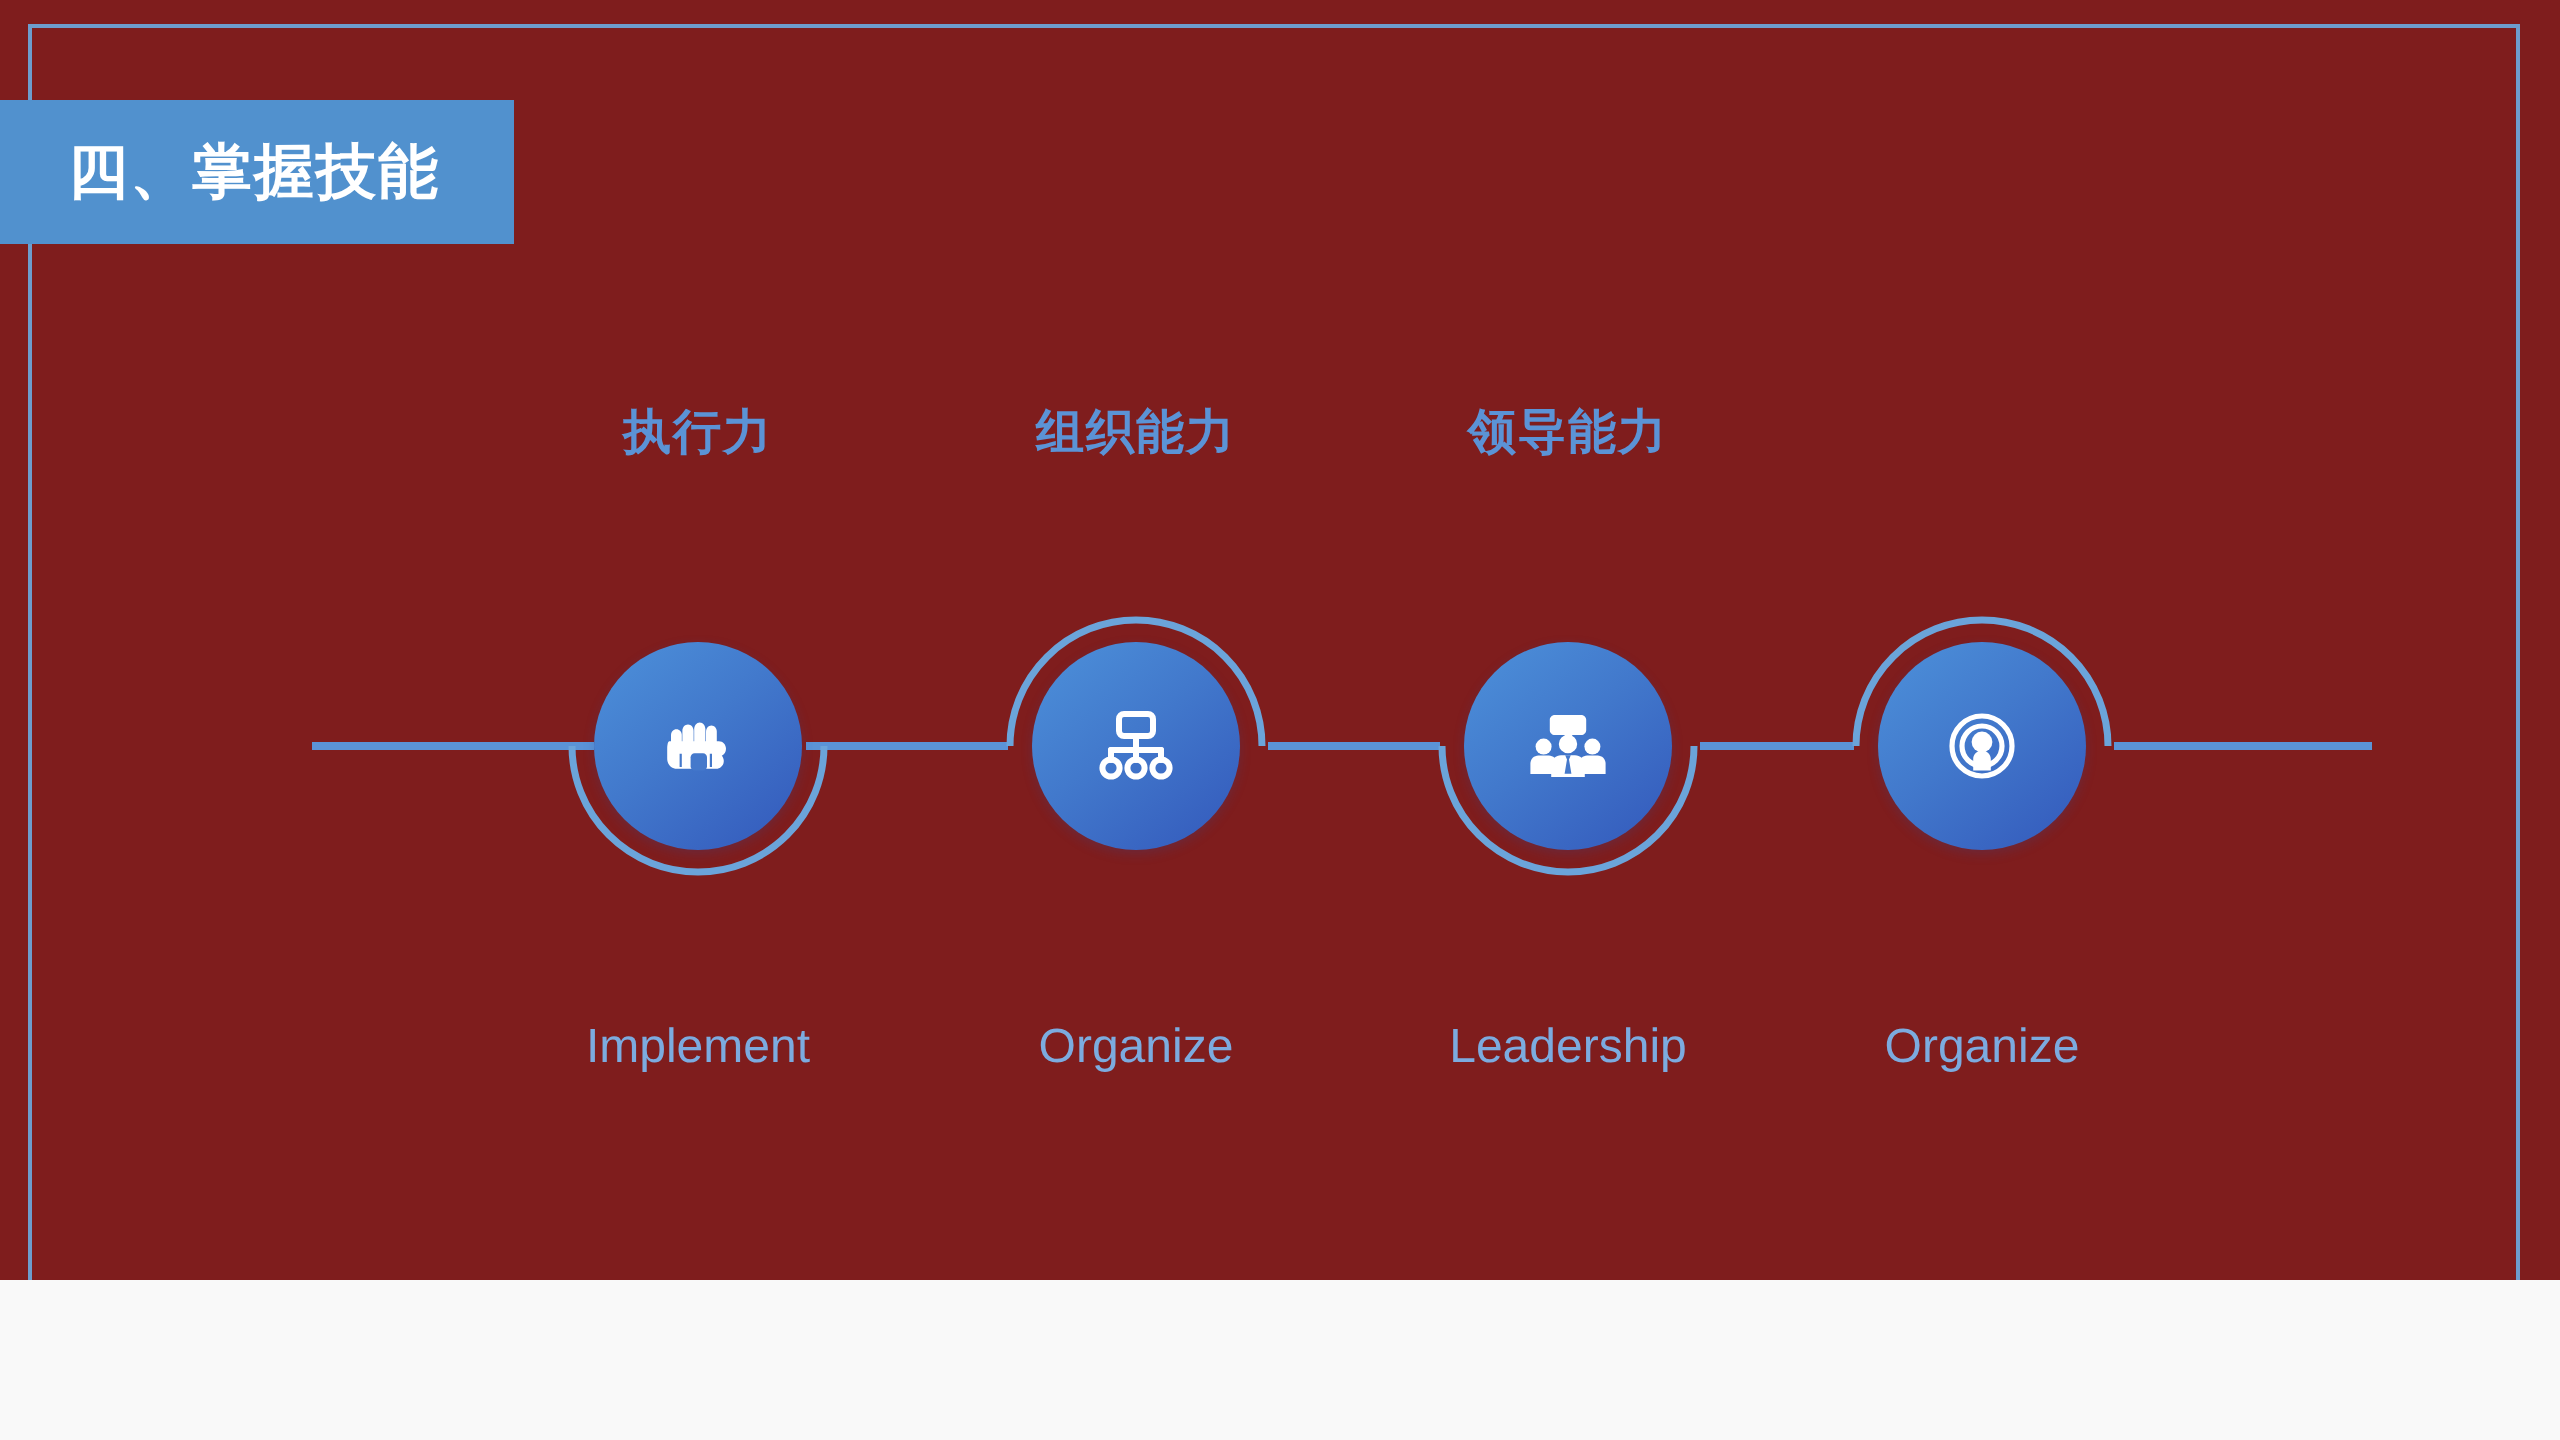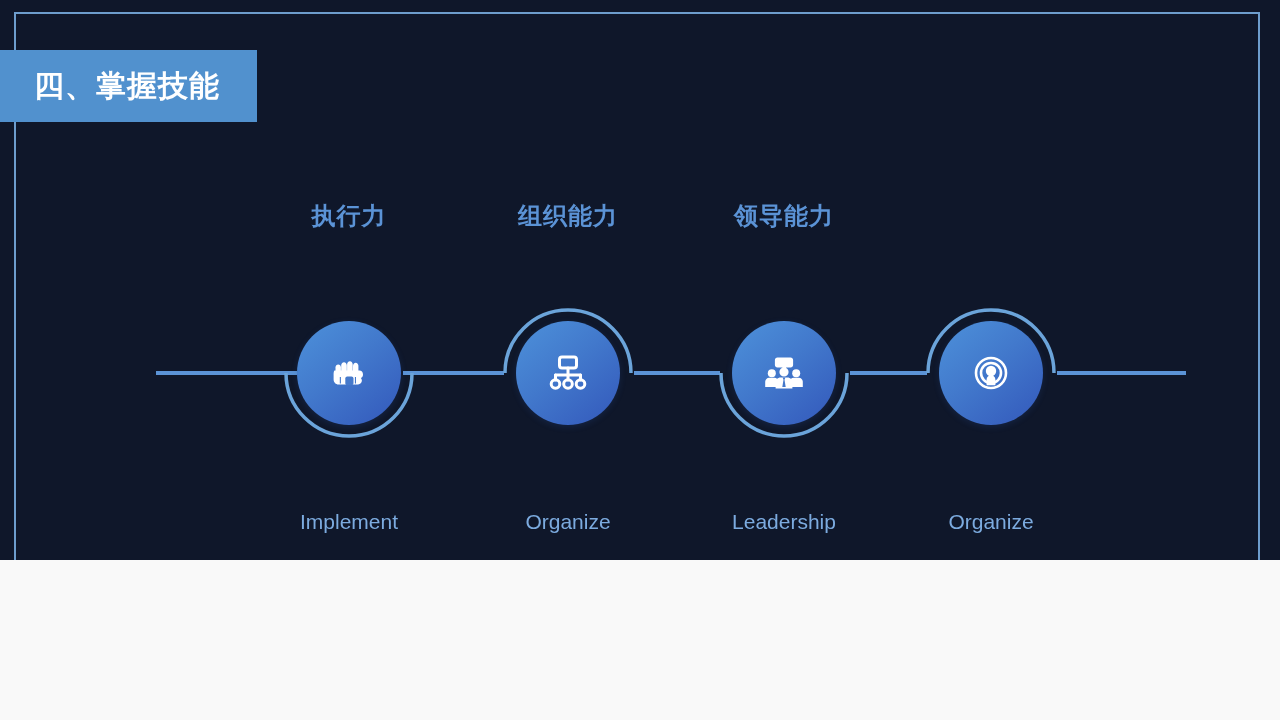--- a/index.html
+++ b/index.html
@@ -9,22 +9,22 @@
   body {
     width: 1280px;
     height: 720px;
     background: #f9f9f9;
     font-family: "Liberation Sans", "DejaVu Sans", sans-serif;
     overflow: hidden;
   }
   .slide {
     position: relative;
     width: 1280px;
-    height: 560px;
-    background: #0f172a;
+    height: 640px;
+    background: #7f1d1d;
     overflow: hidden;
   }
   
   .frame {
     position: absolute;
     left: 14px;
     top: 12px;
     width: 1246px;
     height: 694px;
     border: 2px solid #6d9dcd;
@@ -83,21 +83,21 @@
     font-weight: bold;
     color: #5b93d6;
     letter-spacing: 1px;
   }
   .en-label {
     position: absolute;
     top: 510px;
     left: 0;
     width: 240px;
     text-align: center;
-    font-size: 21px;
+    font-size: 24px;
     font-weight: normal;
     color: #7cabdf;
   }
   .circle {
     position: absolute;
     top: 321px;
     left: 68px;
     width: 104px;
     height: 104px;
     border-radius: 50%;

